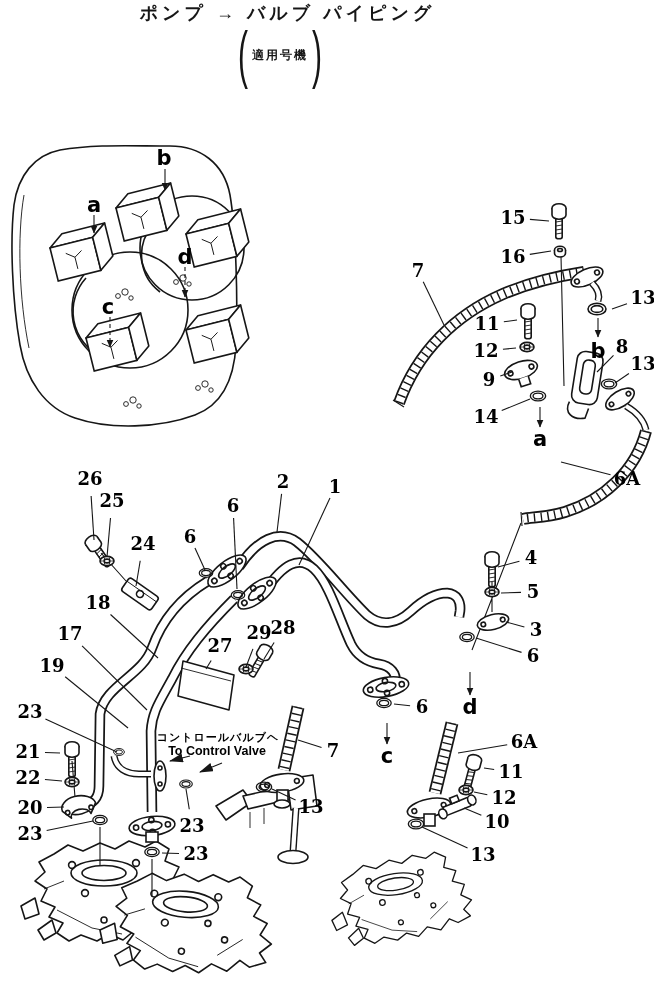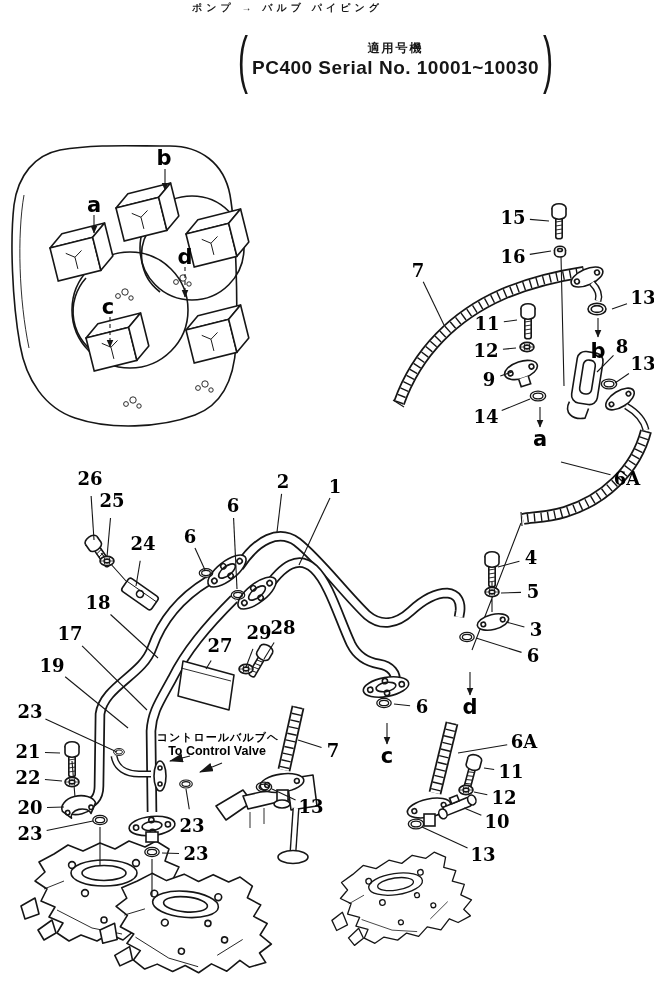--- a/index.html
+++ b/index.html
@@ -1,19 +1,19 @@
 <!DOCTYPE html>
 <html><head>
 <meta charset="utf-8">
 <style>
   html,body{margin:0;padding:0;background:#fff;}
   #page{position:relative;width:654px;height:984px;background:#fff;overflow:hidden;
         font-family:"Liberation Sans",sans-serif;color:#161616;}
   .title-jp{position:absolute;left:0;top:1px;width:575px;text-align:center;
-            font-size:10px;font-weight:bold;letter-spacing:4px;}
+            font-size:18px;font-weight:bold;letter-spacing:4px;}
   .title-en{position:absolute;left:76px;top:16px;font-size:21px;font-weight:bold;letter-spacing:1px;white-space:nowrap;}
   .applic{position:absolute;left:238px;top:40px;display:flex;align-items:center;gap:4px;}
   .paren{font-size:30px;font-weight:normal;transform:scaleY(2.1);display:inline-block;line-height:1;}
   .applic-inner{text-align:center;}
   .applic-jp{font-size:12px;font-weight:bold;letter-spacing:2px;}
   .applic-en{font-size:19px;font-weight:bold;letter-spacing:.5px;white-space:nowrap;}
   svg{position:absolute;left:0;top:0;}
   .s{fill:#fff;stroke:#161616;stroke-width:1.6;}
   .vj{stroke-linejoin:round;}
   .ln{fill:none;stroke:#161616;stroke-width:1.6;}
@@ -36,21 +36,20 @@
 </style>
 </head>
 <body>
 
 <div id="page">
   <div class="title-jp">ポンプ → バルブ パイピング</div>
   <div class="applic">
     <span class="paren">(</span>
     <div class="applic-inner">
       <div class="applic-jp">適用号機</div>
-      <div class="applic-en">PC400 Serial No. 10001~10030</div>
     </div>
     <span class="paren">)</span>
   </div>
 
   <svg id="diagram" width="654" height="984" viewBox="0 0 654 984">
     <defs>
       <marker id="arrhead" markerWidth="10" markerHeight="9" refX="7.5" refY="3.5" orient="auto" markerUnits="userSpaceOnUse">
         <path d="M0,0 L8,3.5 L0,7 Z" fill="#161616"></path>
       </marker>
       <marker id="arrbig" markerWidth="16" markerHeight="11" refX="13" refY="4.5" orient="auto" markerUnits="userSpaceOnUse">

